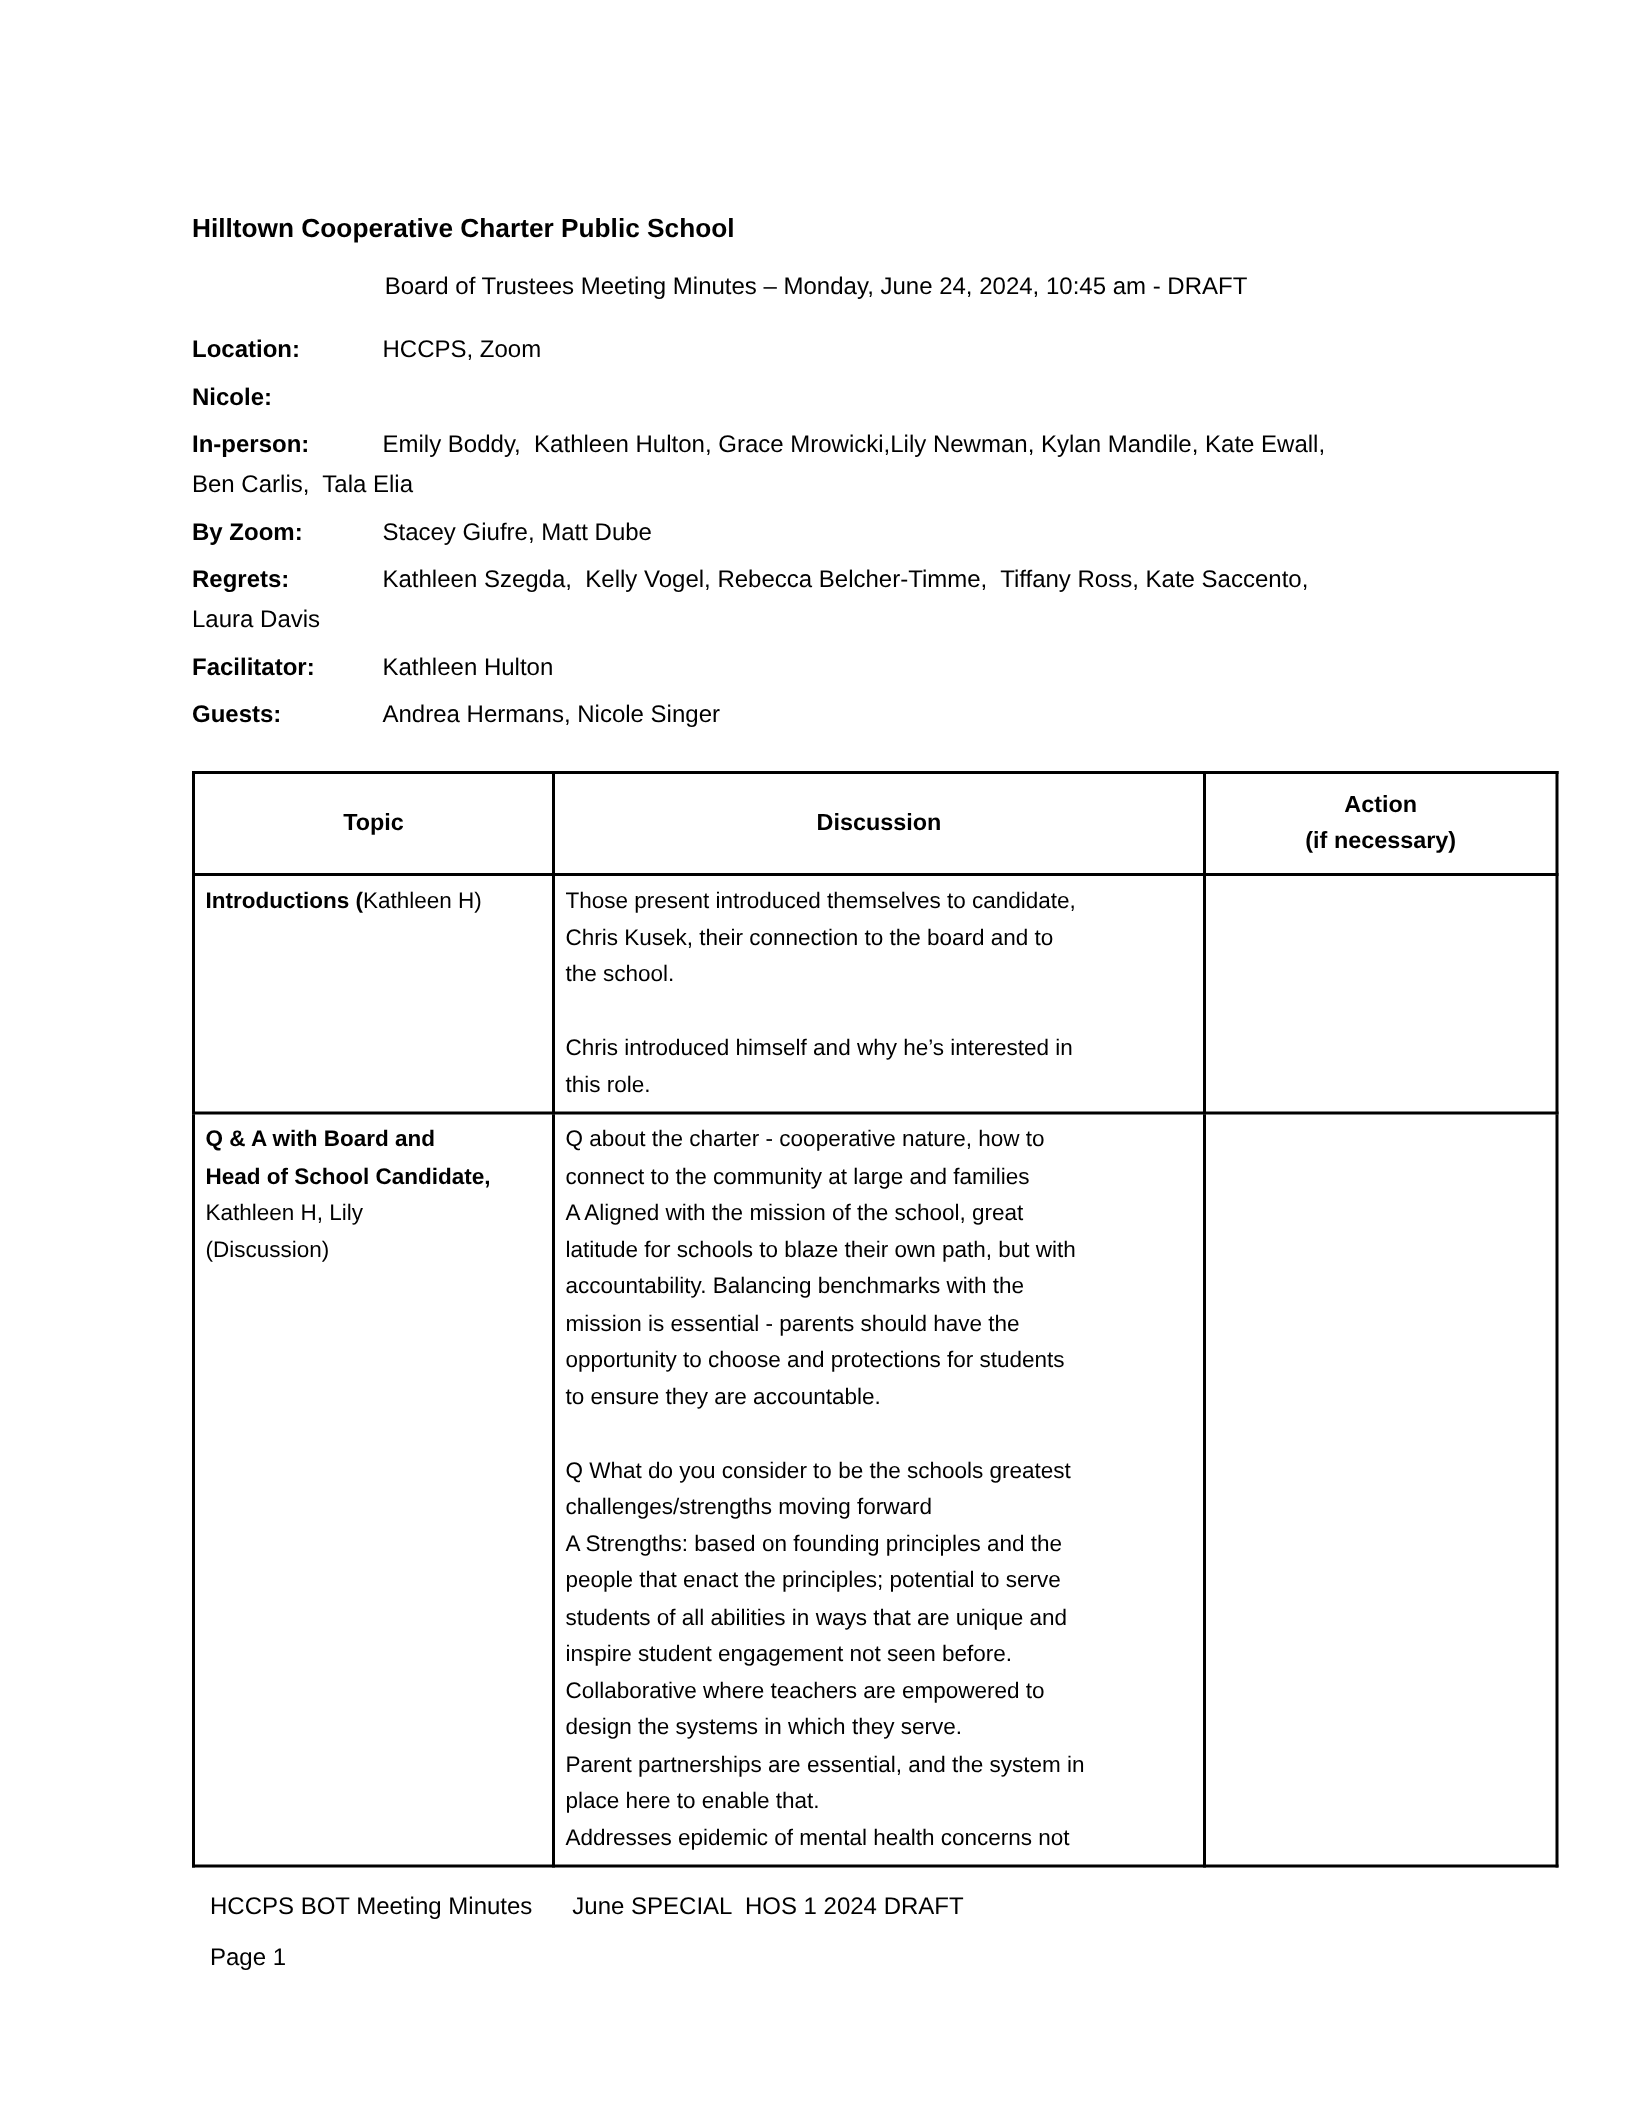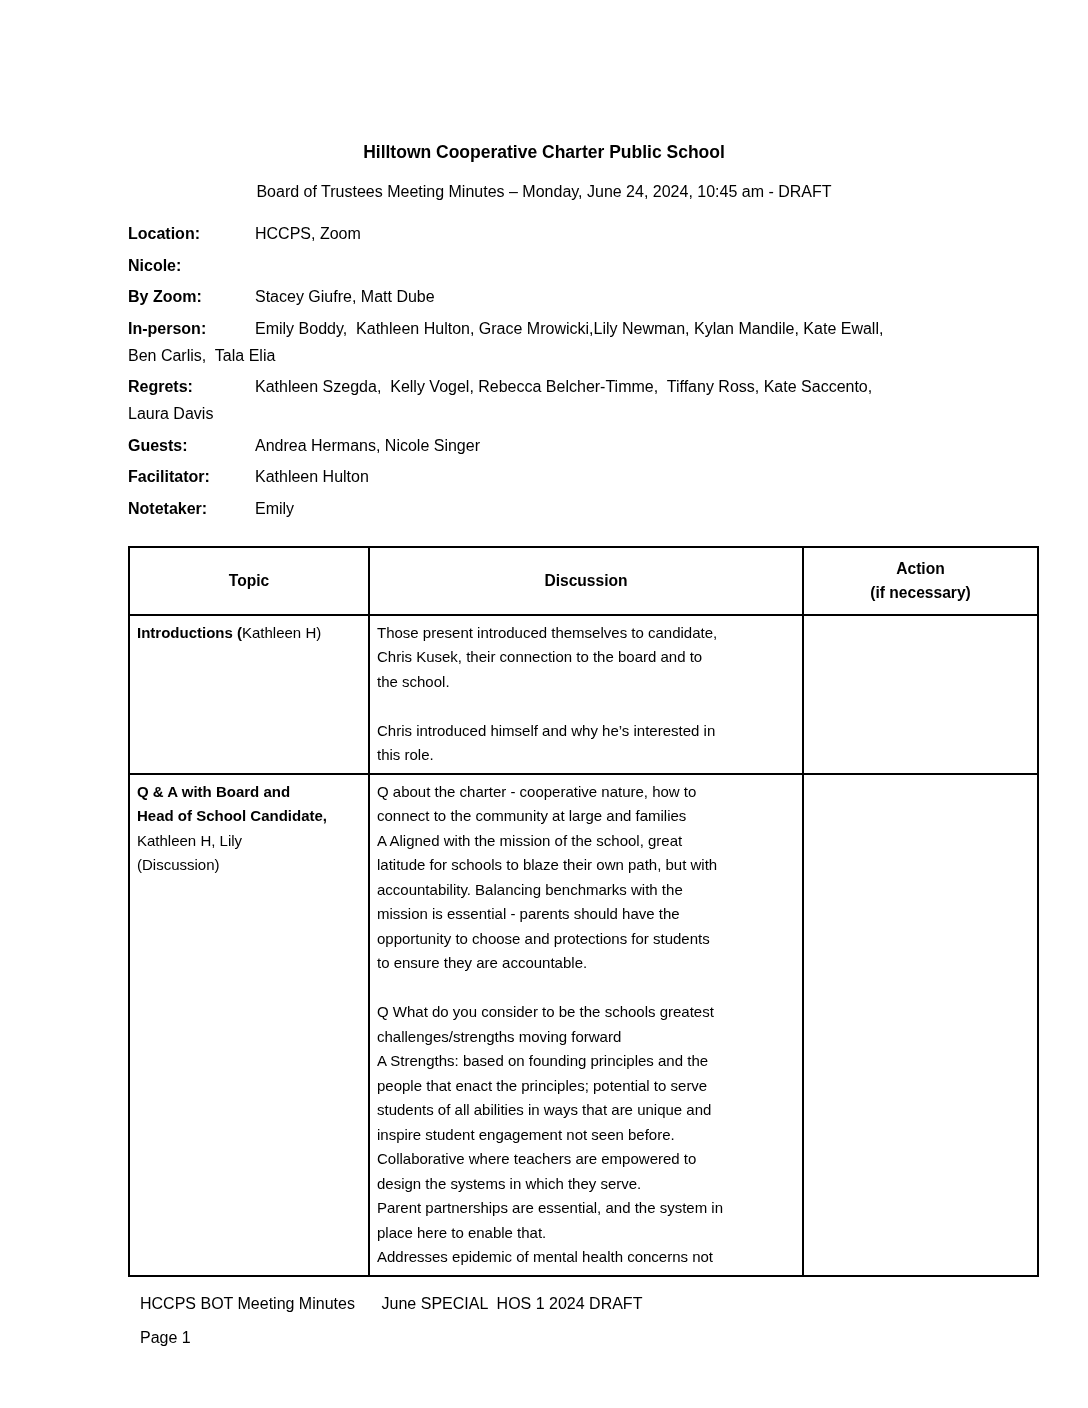--- a/index.html
+++ b/index.html
@@ -15,21 +15,20 @@
     overflow: hidden;
   }
   .page {
     box-sizing: border-box;
     width: 1088px;
     height: 1408px;
     padding: 140px 128px 0 128px;
   }
   .doc-title {
     width: 832px;
-    text-align: center;
     font-size: 17.5px;
     font-weight: bold;
     line-height: 24px;
     margin: 0 0 16px 0;
   }
   .doc-subtitle {
     width: 832px;
     text-align: center;
     font-size: 16px;
     line-height: 24px;
@@ -110,38 +109,35 @@
   <p class="doc-subtitle">Board of Trustees Meeting Minutes – Monday, June 24, 2024, 10:45 am - DRAFT</p>
 
   <div class="meta-section">
     <p class="meta-row">
       <span class="meta-label">Location:</span><span class="meta-value">HCCPS, Zoom</span>
     </p>
     <p class="meta-row">
       <span class="meta-label">Nicole:</span><span class="meta-value"></span>
     </p>
     <p class="meta-row">
-      <span class="meta-label">By Zoom:</span><span class="meta-value">Stacey Giufre, Matt Dube</span>
+      <span class="meta-label">In-person:</span><span class="meta-value">Emily Boddy,  Kathleen Hulton, Grace Mrowicki,Lily Newman, Kylan Mandile, Kate Ewall,
+Ben Carlis,  Tala Elia</span>
     </p>
     <p class="meta-row">
-      <span class="meta-label">In-person:</span><span class="meta-value">Emily Boddy,  Kathleen Hulton, Grace Mrowicki,Lily Newman, Kylan Mandile, Kate Ewall,
-Ben Carlis,  Tala Elia</span>
+      <span class="meta-label">By Zoom:</span><span class="meta-value">Stacey Giufre, Matt Dube</span>
     </p>
     <p class="meta-row">
       <span class="meta-label">Regrets:</span><span class="meta-value">Kathleen Szegda,  Kelly Vogel, Rebecca Belcher-Timme,  Tiffany Ross, Kate Saccento,
 Laura Davis</span>
     </p>
     <p class="meta-row">
-      <span class="meta-label">Guests:</span><span class="meta-value">Andrea Hermans, Nicole Singer</span>
-    </p>
-    <p class="meta-row">
       <span class="meta-label">Facilitator:</span><span class="meta-value">Kathleen Hulton</span>
     </p>
     <p class="meta-row">
-      <span class="meta-label">Notetaker:</span><span class="meta-value">Emily</span>
+      <span class="meta-label">Guests:</span><span class="meta-value">Andrea Hermans, Nicole Singer</span>
     </p>
   </div>
 
   <table class="minutes">
     <colgroup>
       <col class="col-topic">
       <col class="col-discussion">
       <col class="col-action">
     </colgroup>
     <thead>

